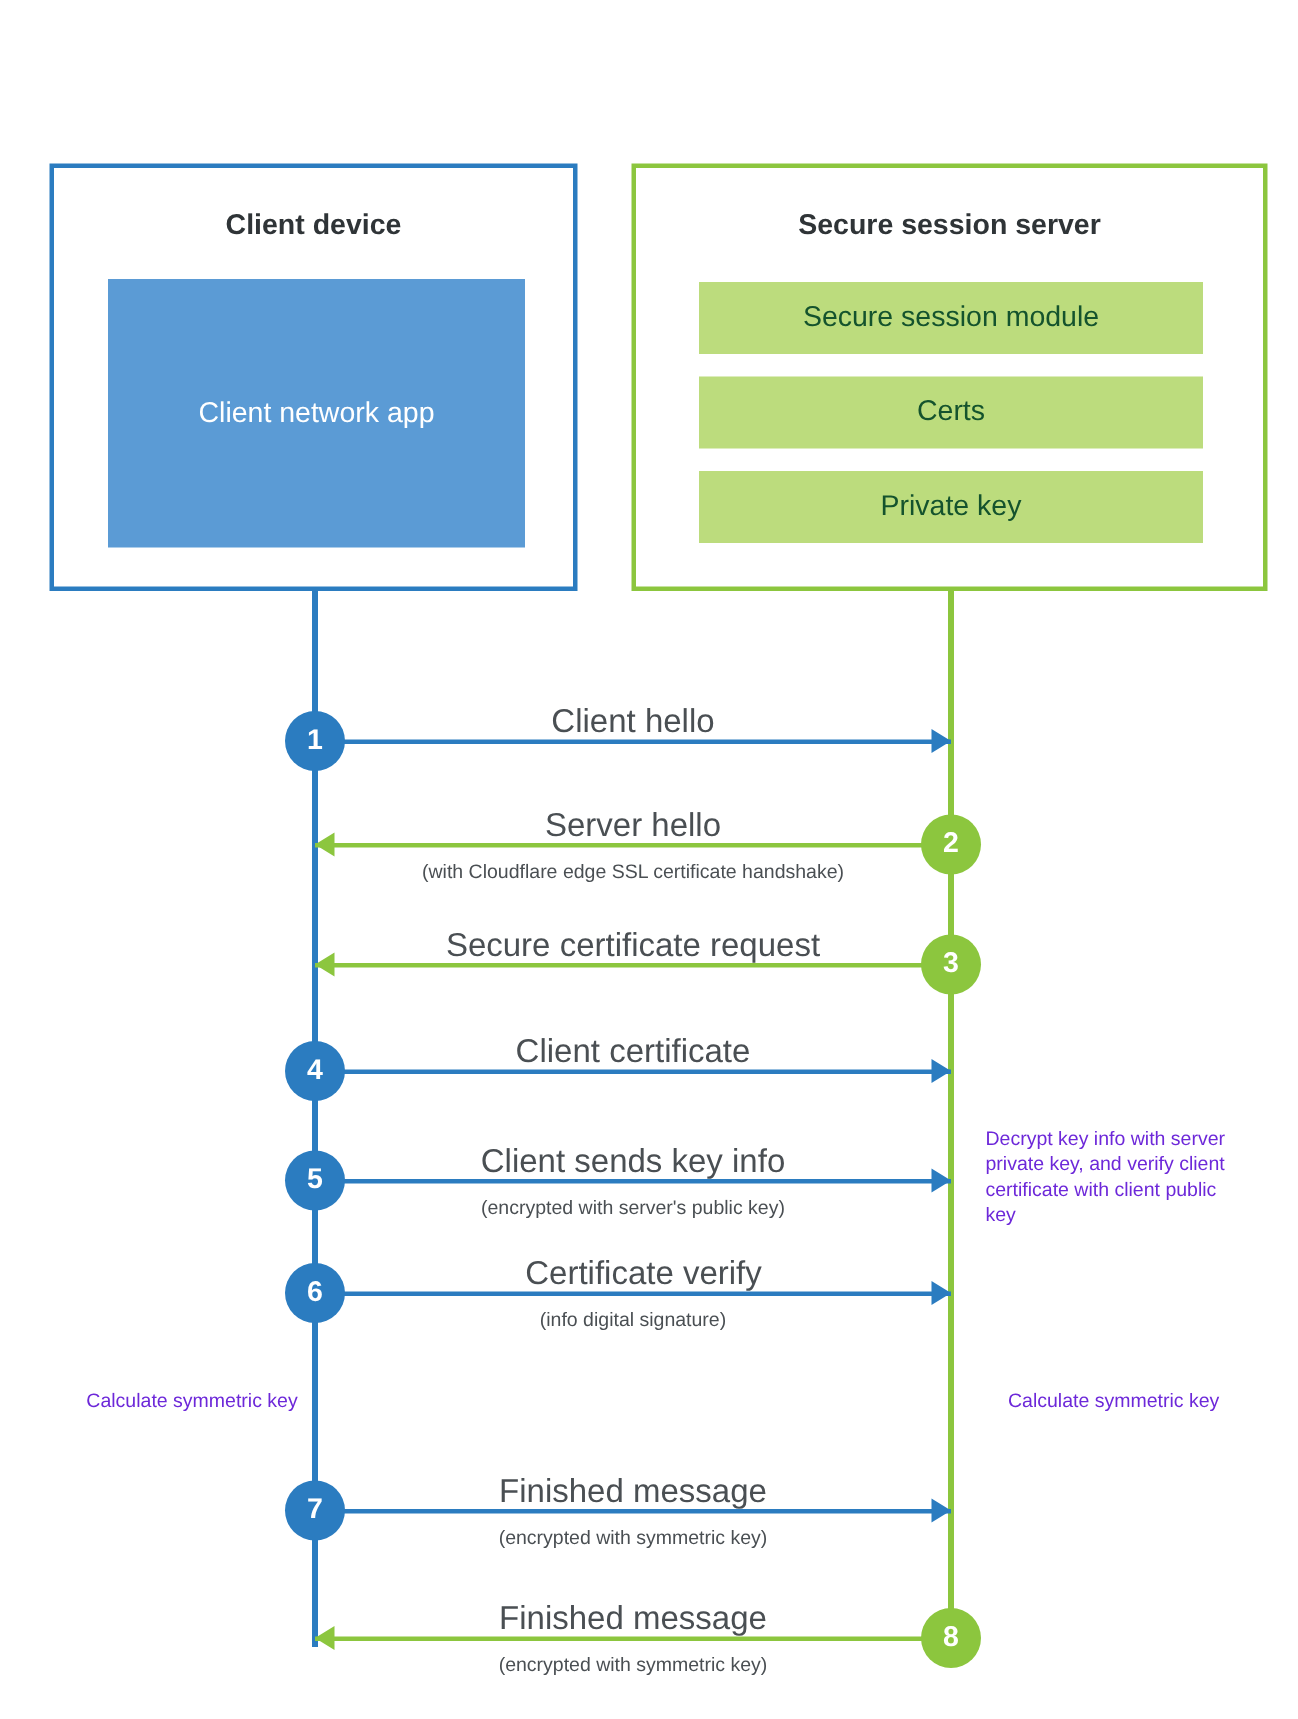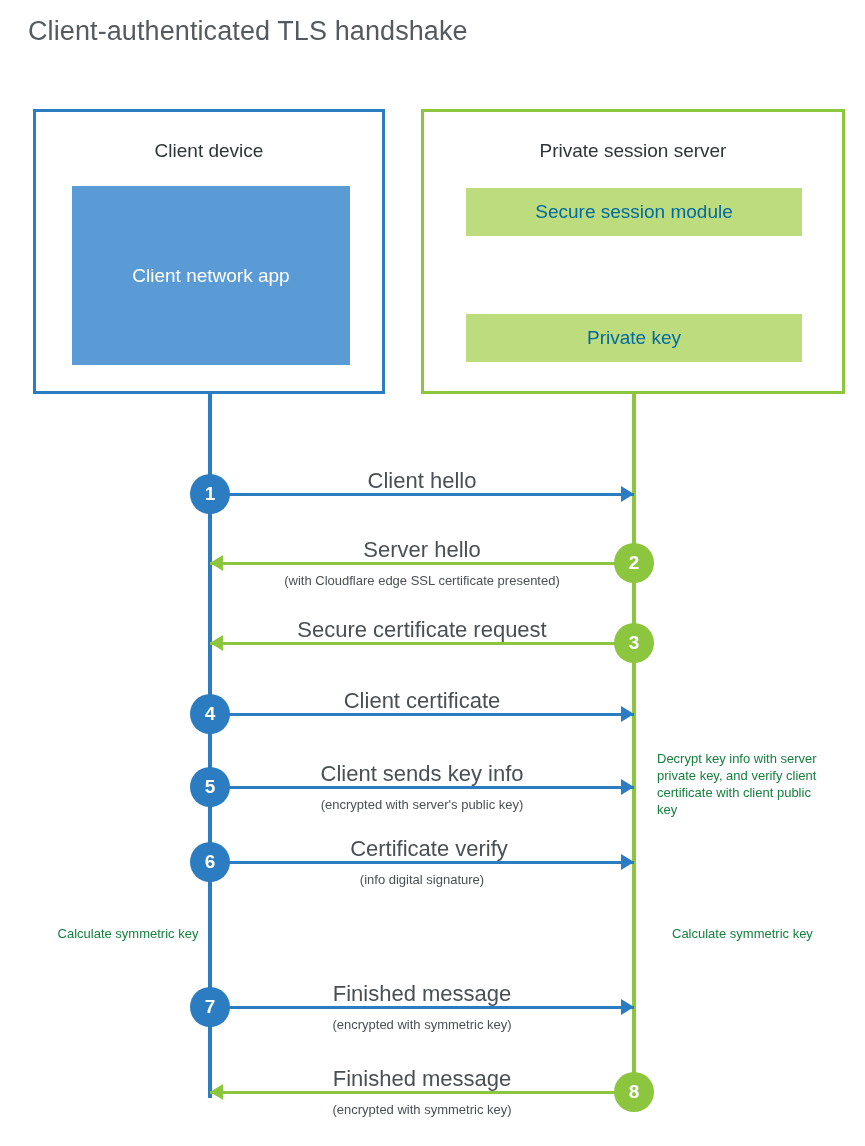--- a/index.html
+++ b/index.html
@@ -51,21 +51,21 @@
     height: 285px;
     border: 3px solid #8cc63e;
   }
   .party-title {
     position: absolute;
     left: 0;
     right: 0;
     top: 28px;
     text-align: center;
     font-size: 19px;
-    font-weight: 400;
+    font-weight: 700;
     color: #2f3437;
   }
 
   
   .client-app {
     position: absolute;
     left: 36px;
     top: 74px;
     width: 278px;
     height: 179px;
@@ -79,21 +79,21 @@
     text-align: center;
     box-sizing: border-box;
     padding: 0 4px;
   }
   .server-block {
     position: absolute;
     left: 42px;
     width: 336px;
     height: 48px;
     background: #bcdc7d;
-    color: #0369a1;
+    color: #14532d;
     font-size: 19px;
     display: flex;
     align-items: center;
     justify-content: center;
     text-align: center;
     box-sizing: border-box;
   }
   .server-block.b0 { top: 76px; }
   .server-block.b1 { top: 139px; }
   .server-block.b2 { top: 202px; }
@@ -159,57 +159,57 @@
     color: #ffffff;
     font-size: 19px;
     font-weight: 700;
   }
   .step-circle.blue { background: #2b7cc0; }
   .step-circle.green { background: #8cc63e; }
 
   
   .note {
     position: absolute;
-    color: #15803d;
+    color: #6d28d9;
     font-size: 13px;
     line-height: 17px;
   }
   .note.left-note { text-align: center; }
   .note.right-note { text-align: left; }
 </style>
 </head>
 <body>
 
 <div id="stage">
 
-  <div class="diagram-title">Client-authenticated TLS handshake</div>
 
   <div class="party-box client">
     <div class="party-title">Client device</div>
     <div class="client-app">Client network app</div>
   </div>
 
   <div class="party-box server">
-    <div class="party-title">Private session server</div>
+    <div class="party-title">Secure session server</div>
     <div class="server-block b0">Secure session module</div>
+    <div class="server-block b1">Certs</div>
     <div class="server-block b2">Private key</div>
   </div>
 
   <div class="lifeline client"></div>
   <div class="lifeline server"></div>
 
   <div id="messages">
       <div class="msg-line blue" style="left: 210px; width: 424px; top: 493px;"></div>
       <div class="arrowhead right blue" style="top: 486px; left: 621px;"></div>
       <div class="msg-label" style="left: 210px; width: 424px; top: 468px;">Client hello</div>
       <div class="step-circle blue" style="top: 474px; left: 190px;">1</div>
       <div class="msg-line green" style="left: 210px; width: 424px; top: 562px;"></div>
       <div class="arrowhead left green" style="top: 555px; left: 210px;"></div>
       <div class="msg-label" style="left: 210px; width: 424px; top: 537px;">Server hello</div>
-      <div class="msg-sublabel" style="left: 210px; width: 424px; top: 573px;">(with Cloudflare edge SSL certificate presented)</div>
+      <div class="msg-sublabel" style="left: 210px; width: 424px; top: 573px;">(with Cloudflare edge SSL certificate handshake)</div>
       <div class="step-circle green" style="top: 543px; left: 614px;">2</div>
       <div class="msg-line green" style="left: 210px; width: 424px; top: 642px;"></div>
       <div class="arrowhead left green" style="top: 635px; left: 210px;"></div>
       <div class="msg-label" style="left: 210px; width: 424px; top: 617px;">Secure certificate request</div>
       <div class="step-circle green" style="top: 623px; left: 614px;">3</div>
       <div class="msg-line blue" style="left: 210px; width: 424px; top: 713px;"></div>
       <div class="arrowhead right blue" style="top: 706px; left: 621px;"></div>
       <div class="msg-label" style="left: 210px; width: 424px; top: 688px;">Client certificate</div>
       <div class="step-circle blue" style="top: 694px; left: 190px;">4</div>
       <div class="msg-line blue" style="left: 210px; width: 424px; top: 786px;"></div>

